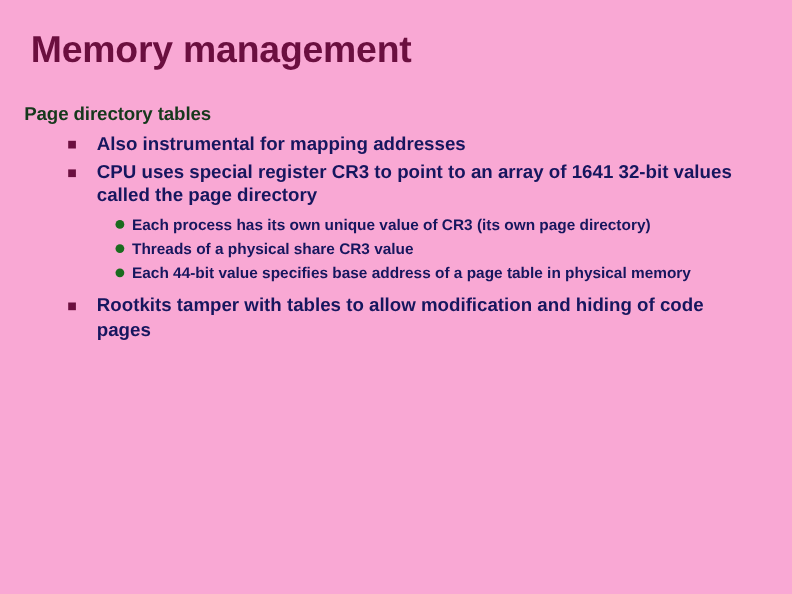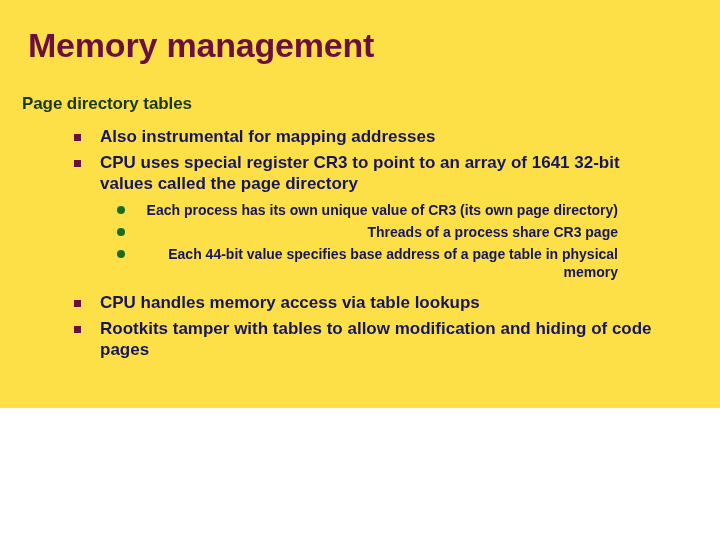--- a/index.html
+++ b/index.html
@@ -9,22 +9,22 @@
   body {
     width: 720px;
     height: 540px;
     background: #ffffff;
     font-family: "Liberation Sans", sans-serif;
     overflow: hidden;
   }
   .slide {
     position: relative;
     width: 720px;
-    height: 408px;
-    background: #fde047;
+    height: 540px;
+    background: #f9a8d4;
     box-sizing: border-box;
   }
   .slide-title {
     position: absolute;
     left: 28px;
     top: 26px;
     font-size: 34px;
     font-weight: bold;
     color: #6b0f3f;
     letter-spacing: -0.2px;
@@ -38,21 +38,21 @@
   }
   .section-heading {
     margin: 0 0 6px 22px;
     font-size: 17px;
     font-weight: bold;
     color: #16381c;
     letter-spacing: -0.1px;
   }
   ul.lvl1 {
     list-style: none;
-    margin: 12px;
+    margin: 0;
     padding: 0;
   }
   li.lvl1-item {
     position: relative;
     margin: 0 0 4px 0;
     padding-left: 88px;
     padding-right: 48px;
     font-size: 17px;
     font-weight: bold;
     color: #16165e;
@@ -63,21 +63,20 @@
     left: 62px;
     top: 8px;
     width: 7px;
     height: 7px;
     background: #6b0f3f;
   }
   ul.lvl2 {
     list-style: none;
     margin: 6px 0 10px 0;
     padding: 0;
-    text-align: right;
   }
   li.lvl2-item {
     position: relative;
     margin: 0 0 3px 0;
     padding-left: 32px;
     padding-right: 42px;
     font-size: 14px;
     font-weight: bold;
     color: #16165e;
     line-height: 1.35;
@@ -114,33 +113,29 @@
         <span class="sq-marker"></span>
         <span>CPU uses special register CR3 to point to an array of 1641 32-bit values called the page directory</span>
 
         <ul class="lvl2">
           <li class="lvl2-item">
             <span class="dot-marker"></span>
             <span>Each process has its own unique value of CR3 (its own page directory)</span>
           </li>
           <li class="lvl2-item">
             <span class="dot-marker"></span>
-            <span>Threads of a process share CR3 page</span>
+            <span>Threads of a physical share CR3 value</span>
           </li>
           <li class="lvl2-item">
             <span class="dot-marker"></span>
             <span>Each 44-bit value specifies base address of a page table in physical memory</span>
           </li>
         </ul>
       </li>
 
-      <li class="lvl1-item">
-        <span class="sq-marker"></span>
-        <span>CPU handles memory access via table lookups</span>
-      </li>
 
       <li class="lvl1-item">
         <span class="sq-marker"></span>
         <span>Rootkits tamper with tables to allow modification and hiding of code pages</span>
       </li>
 
     </ul>
   </div>
 </div>
 

